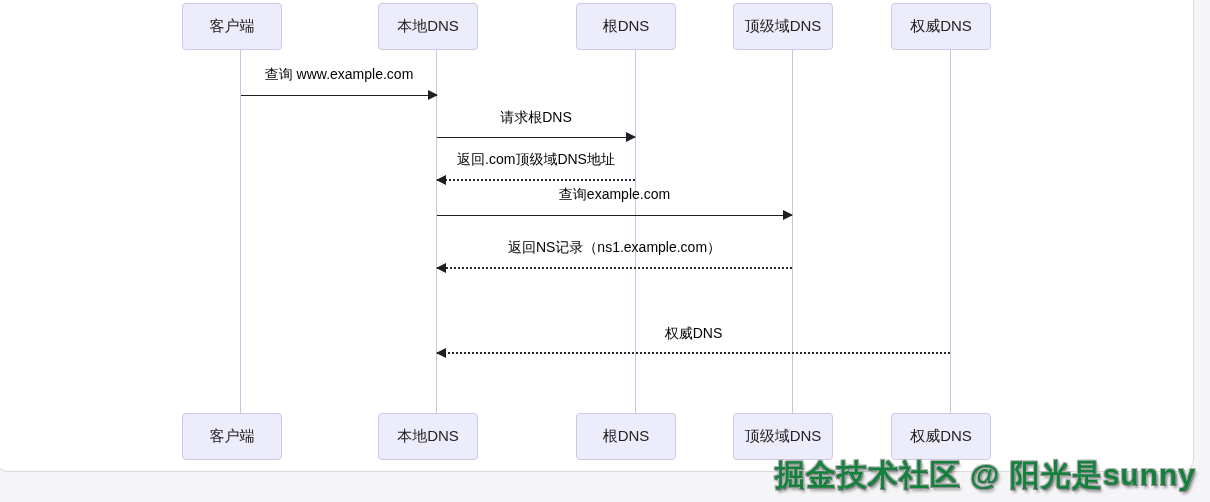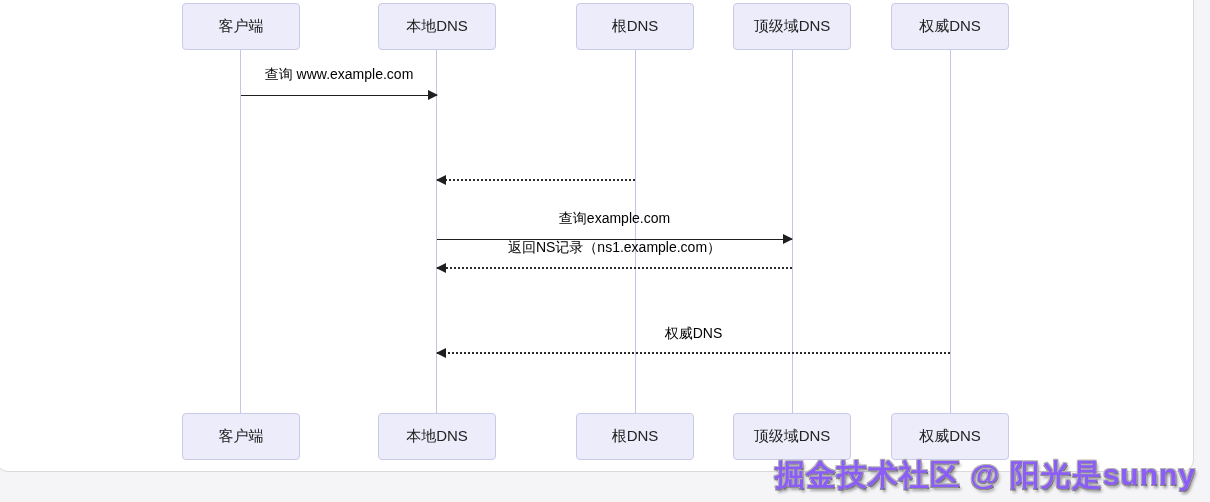--- a/index.html
+++ b/index.html
@@ -2,39 +2,39 @@
 <html><head>
 <meta charset="utf-8">
 <style>
   * { margin:0; padding:0; box-sizing:border-box; }
   html,body { width:1210px; height:502px; overflow:hidden;
     font-family:"Liberation Sans","DejaVu Sans",sans-serif; background:#f5f5f7; }
   .card { position:absolute; left:-4px; top:-12px; width:1198px; height:484px;
     background:#ffffff; border:1px solid #d9d9de; border-radius:12px; }
   .canvas { position:absolute; left:0; top:0; width:1210px; height:502px; }
 
-  .actor { position:absolute; width:118px; height:47px;
+  .actor { position:absolute; width:100px; height:47px;
     background:#ececfb; border:1px solid #c9c9e8; border-radius:4px;
     display:flex; align-items:center; justify-content:center;
     font-size:15px; color:#222; }
   .lifeline { position:absolute; top:50px; height:363px; width:1px; background:#c6c6e4; }
 
   .message { position:absolute; }
   .msg-label { position:absolute; top:0; left:0; right:0; text-align:center;
     font-size:14px; color:#000000; white-space:nowrap; }
   .msg-line { position:absolute; left:0; right:0; bottom:0; height:0;
     border-top:1.5px solid #1f1f1f; }
   .msg-line.dashed { border-top:2px dotted #2a2a2a; }
   .ah { position:absolute; width:0; height:0; bottom:-4px;
     border-top:5px solid transparent; border-bottom:5px solid transparent; }
   .ah.right { right:-1px; border-left:10px solid #1f1f1f; }
   .ah.left  { left:-1px;  border-right:10px solid #1f1f1f; }
 
   .watermark { position:absolute; right:14px; bottom:6px; z-index:10;
-    font-size:30px; font-weight:700; letter-spacing:1px; color:#8b5cf6;
+    font-size:30px; font-weight:700; letter-spacing:1px; color:#15803d;
     text-shadow:-1px -1px 0 #b5b5b5, 1px -1px 0 #a8a8a8,
                 -1px 1px 0 #8f8f8f, 1px 1px 0 #6f6f6f,
                 2px 3px 3px rgba(80,80,80,.55); }
 </style>
 </head>
 <body>
 
 <div class="card"></div>
 
 <div class="canvas">
@@ -60,27 +60,33 @@
   <div class="actor" style="left:891px;top:3px">
       <span>权威DNS</span>
     </div>
 
   <div class="message" style="left:241px;top:66px;width:196px;height:30px">
     <div class="msg-label">查询 www.example.com</div>
     <div class="msg-line"></div>
     <div class="ah right"></div>
   </div>
 
+  <div class="message" style="left:437px;top:109px;width:198px;height:29px">
+    <div class="msg-label">请求根DNS</div>
+    <div class="msg-line"></div>
+    <div class="ah right"></div>
+  </div>
 
   <div class="message" style="left:437px;top:151px;width:198px;height:30px">
+    <div class="msg-label">返回.com顶级域DNS地址</div>
     <div class="msg-line dashed"></div>
     <div class="ah left"></div>
   </div>
 
-  <div class="message" style="left:437px;top:210px;width:355px;height:30px">
+  <div class="message" style="left:437px;top:186px;width:355px;height:30px">
     <div class="msg-label">查询example.com</div>
     <div class="msg-line"></div>
     <div class="ah right"></div>
   </div>
 
   <div class="message" style="left:437px;top:239px;width:355px;height:30px">
     <div class="msg-label">返回NS记录（ns1.example.com）</div>
     <div class="msg-line dashed"></div>
     <div class="ah left"></div>
   </div>

